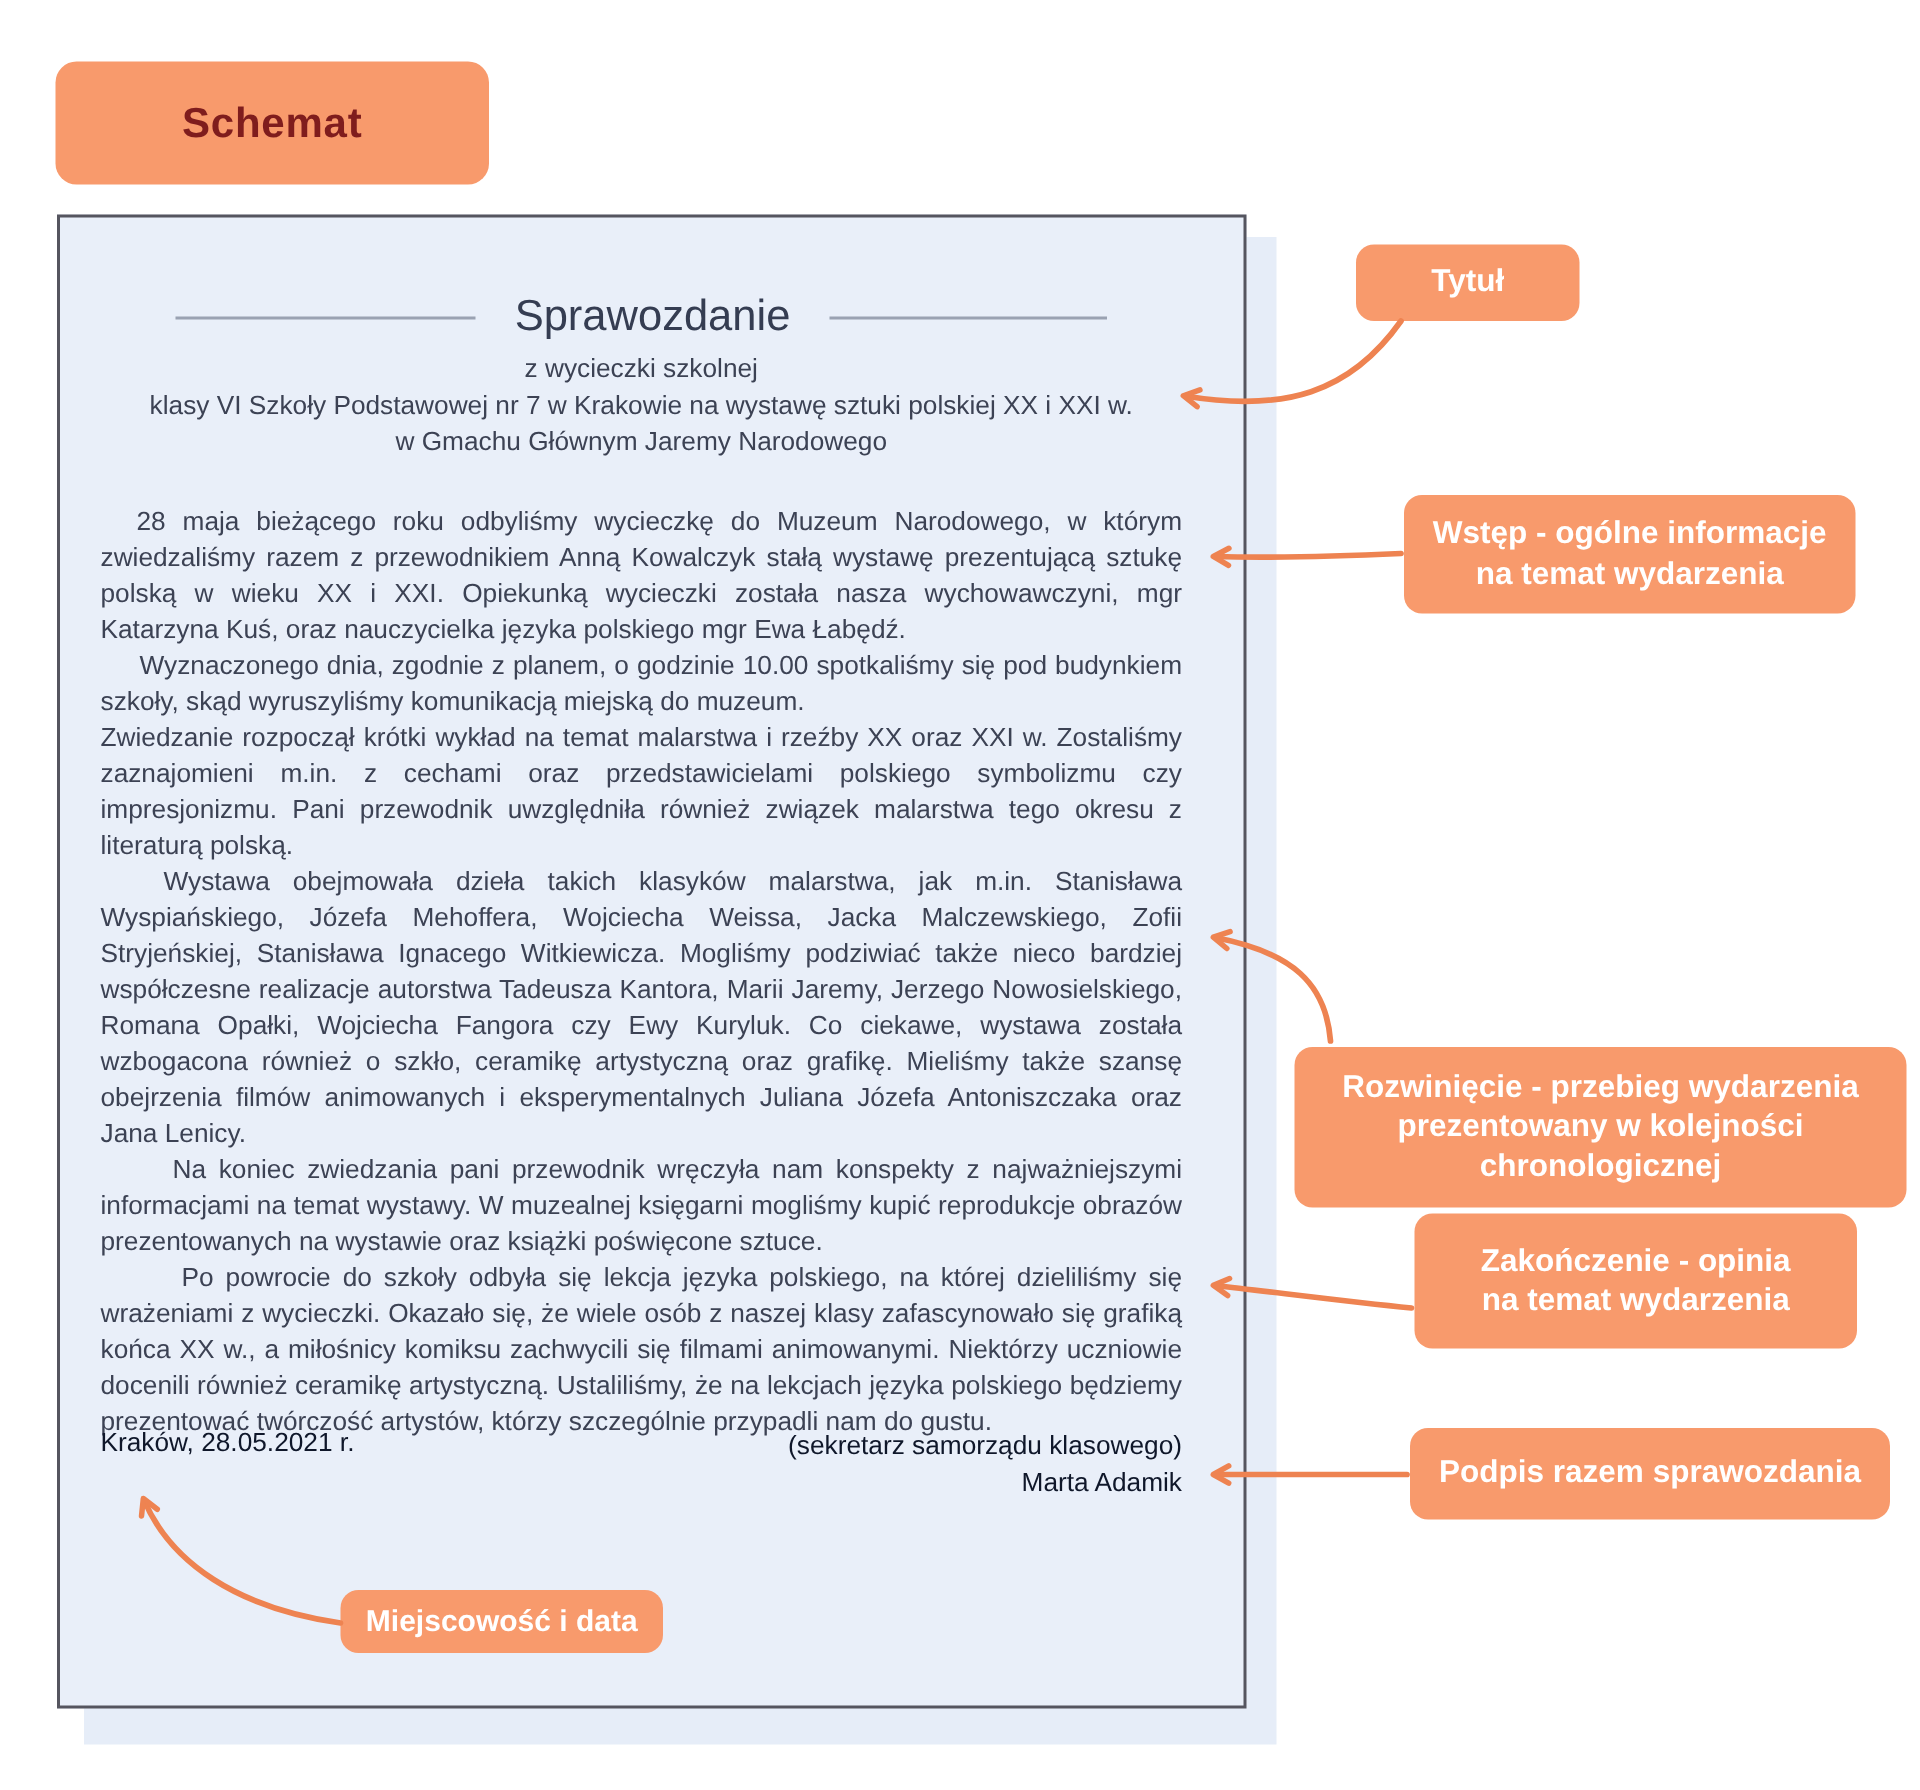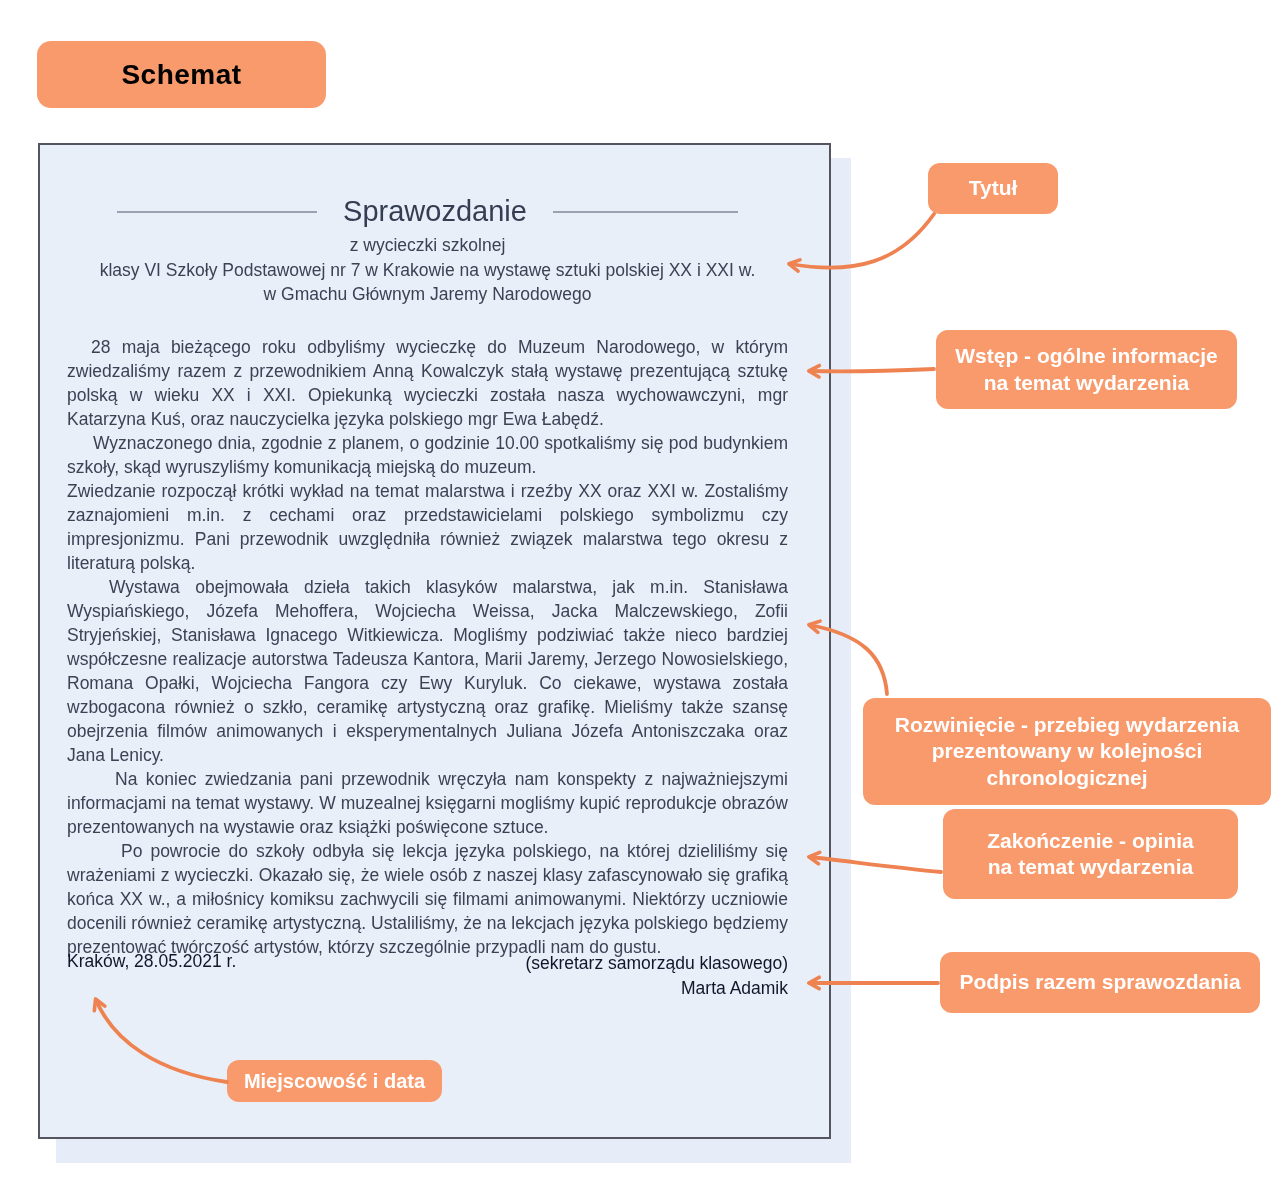--- a/index.html
+++ b/index.html
@@ -10,24 +10,24 @@
     height: 1193px;
     background: #ffffff;
     font-family: "Liberation Sans", sans-serif;
     overflow: hidden;
   }
 
   
   .schemat-badge {
     position: absolute;
     left: 37px; top: 41px;
-    width: 289px; height: 67px;
+    width: 289px; height: 82px;
     background: #f89a6c;
     border-radius: 14px;
-    color: #000000;
+    color: #7f1d1d;
     font-size: 28px;
     font-weight: bold;
     display: flex; align-items: center; justify-content: center;
     letter-spacing: 0.5px;
   }
 
   
   .doc-shadow {
     position: absolute;
     left: 56px; top: 158px;
@@ -105,21 +105,21 @@
     font-weight: bold;
     font-size: 21px;
     line-height: 26.5px;
     display: flex;
     flex-direction: column;
     align-items: center;
     justify-content: center;
     text-align: center;
   }
   .callout span { display: block; }
-  #c-tytul        { left: 928px; top: 163px; width: 130px; height: 51px; }
+  #c-tytul        { left: 904px; top: 163px; width: 149px; height: 51px; }
   #c-wstep        { left: 936px; top: 330px; width: 301px; height: 79px; }
   #c-rozwiniecie  { left: 863px; top: 698px; width: 408px; height: 107px; }
   #c-zakonczenie  { left: 943px; top: 809px; width: 295px; height: 90px; }
   #c-podpis       { left: 940px; top: 952px; width: 320px; height: 61px; }
   #c-miejscowosc  { left: 227px; top: 1060px; width: 215px; height: 42px; font-size: 20px; }
 
   .arrows {
     position: absolute;
     left: 0; top: 0;
     width: 1280px; height: 1193px;

